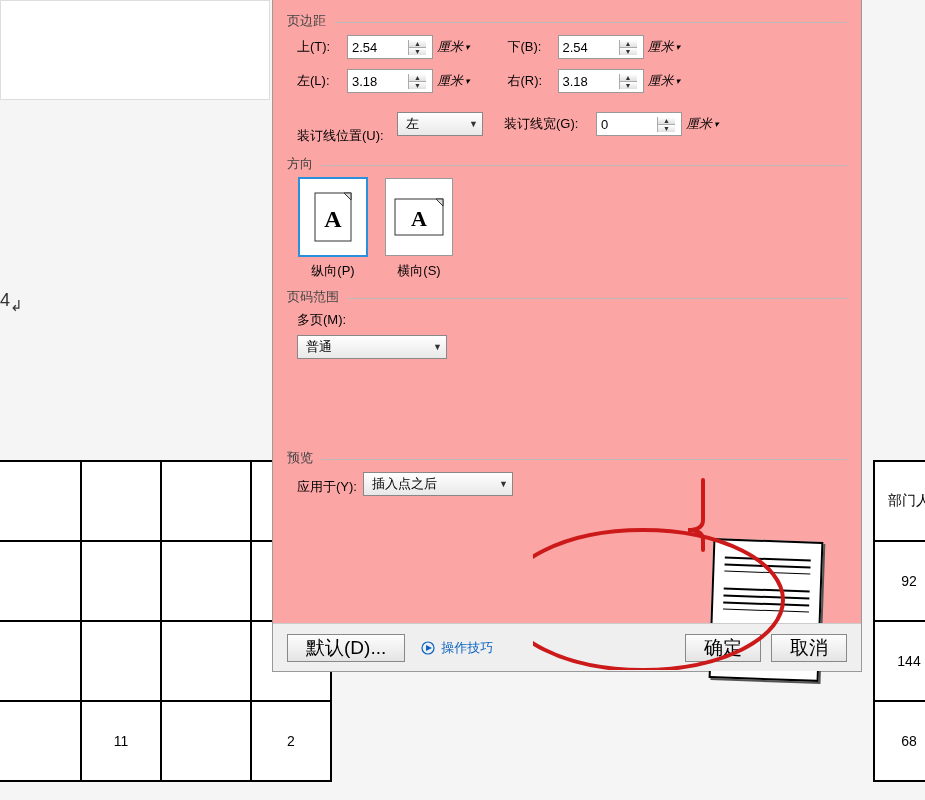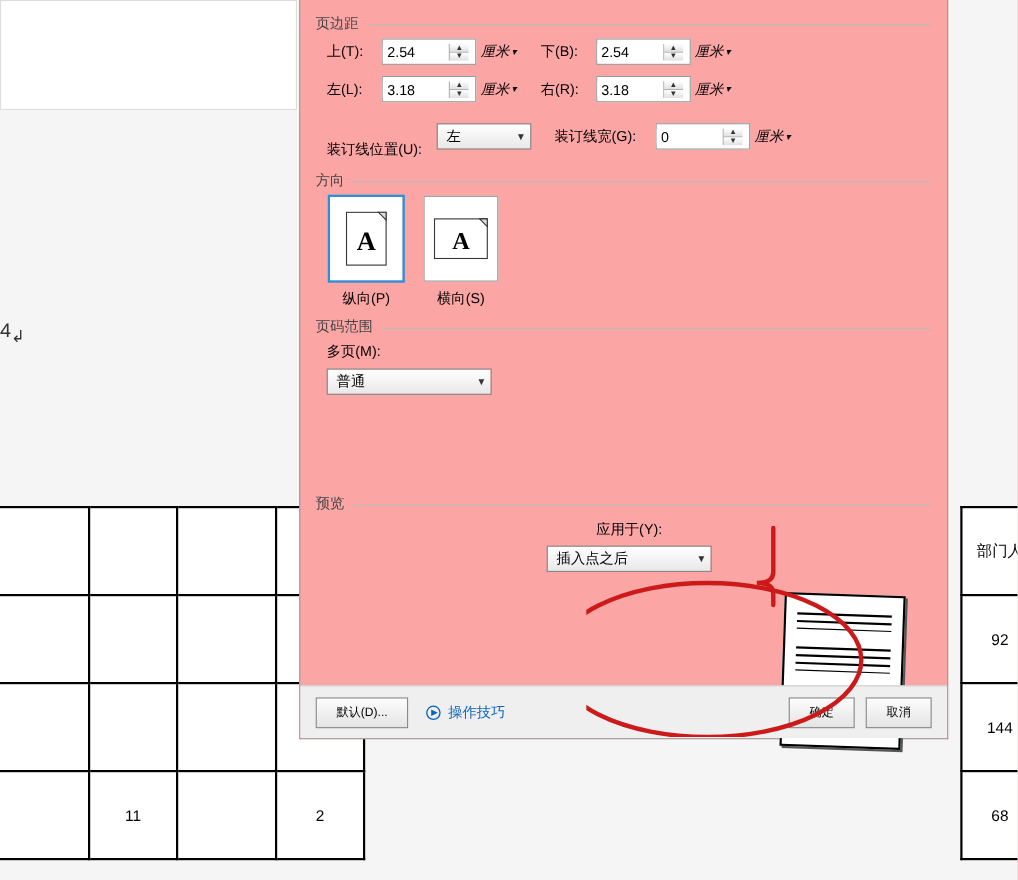--- a/index.html
+++ b/index.html
@@ -125,21 +125,21 @@
 .spinner-btn:first-child { border-bottom: 1px solid #aaa; }
 .unit {
   display: inline-flex;
   align-items: center;
   gap: 2px;
   margin-left: 4px;
   font-size: 13px;
   font-style: italic;
 }
 .col { display: flex; align-items: center; }
-.col + .col { margin-left: 22px; }
+.col + .col { margin-left: 38px; }
 .combo {
   display: inline-flex;
   align-items: center;
   justify-content: space-between;
   background: linear-gradient(#fff,#e8e8e8);
   border: 1px solid #888;
   height: 24px;
   padding: 0 4px 0 8px;
   cursor: pointer;
 }
@@ -193,21 +193,21 @@
   align-items: center;
   padding: 0 14px;
   gap: 10px;
 }
 .btn {
   height: 28px;
   padding: 0 18px;
   background: linear-gradient(#fdfdfd,#e4e4e4);
   border: 1px solid #888;
   cursor: pointer;
-  font-size: 11px;
+  font-size: 19px;
   display: inline-flex;
   align-items: center;
 }
 .tips-link {
   display: inline-flex;
   align-items: center;
   gap: 6px;
   color: #0a63c0;
   cursor: pointer;
   margin-left: 6px;
@@ -404,21 +404,21 @@
           <span class="arrow">▼</span>
       </div>
     </div>
   </div>
 
   <div style="height:80px"></div>
 
   <div class="fieldset">
     <span class="fieldset-label">预览</span>
     <div class="fieldset-line" style="margin-left:34px"></div>
-    <div class="row" style="flex-direction:column;align-items:center;gap:6px">
+    <div class="row" style="flex-direction:row;align-items:flex-end;gap:6px">
       <span>应用于(Y):</span>
       <div class="combo" style="width:150px">
         <span>插入点之后</span>
           <span class="arrow">▼</span>
       </div>
     </div>
   </div>
 
   <div class="preview-page">
     <div class="ln"></div>

